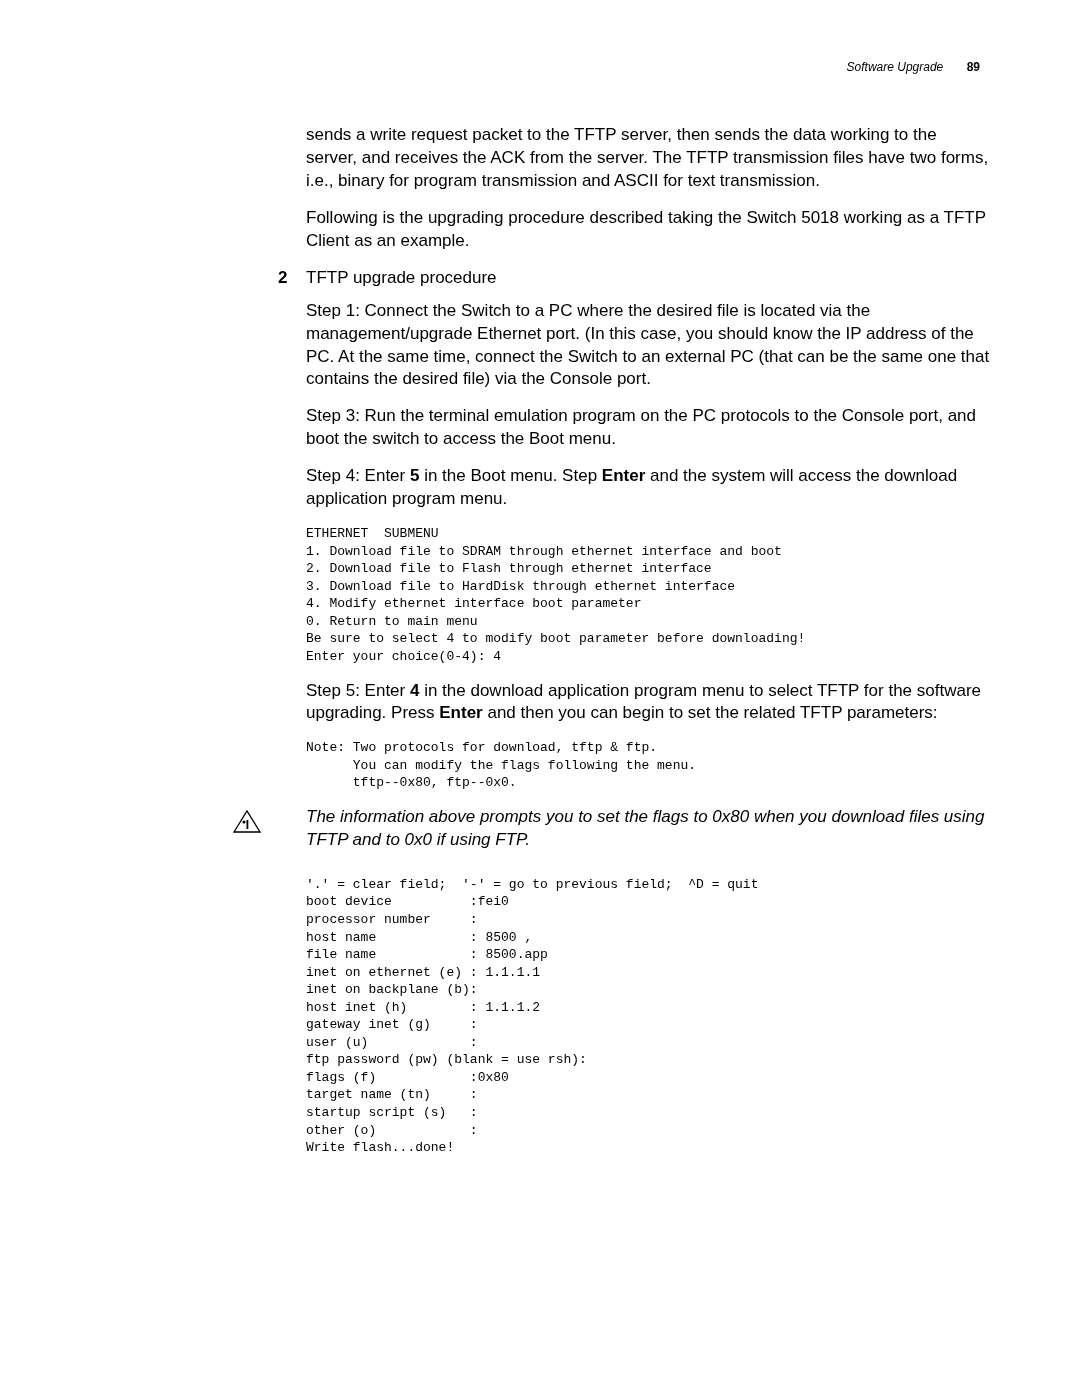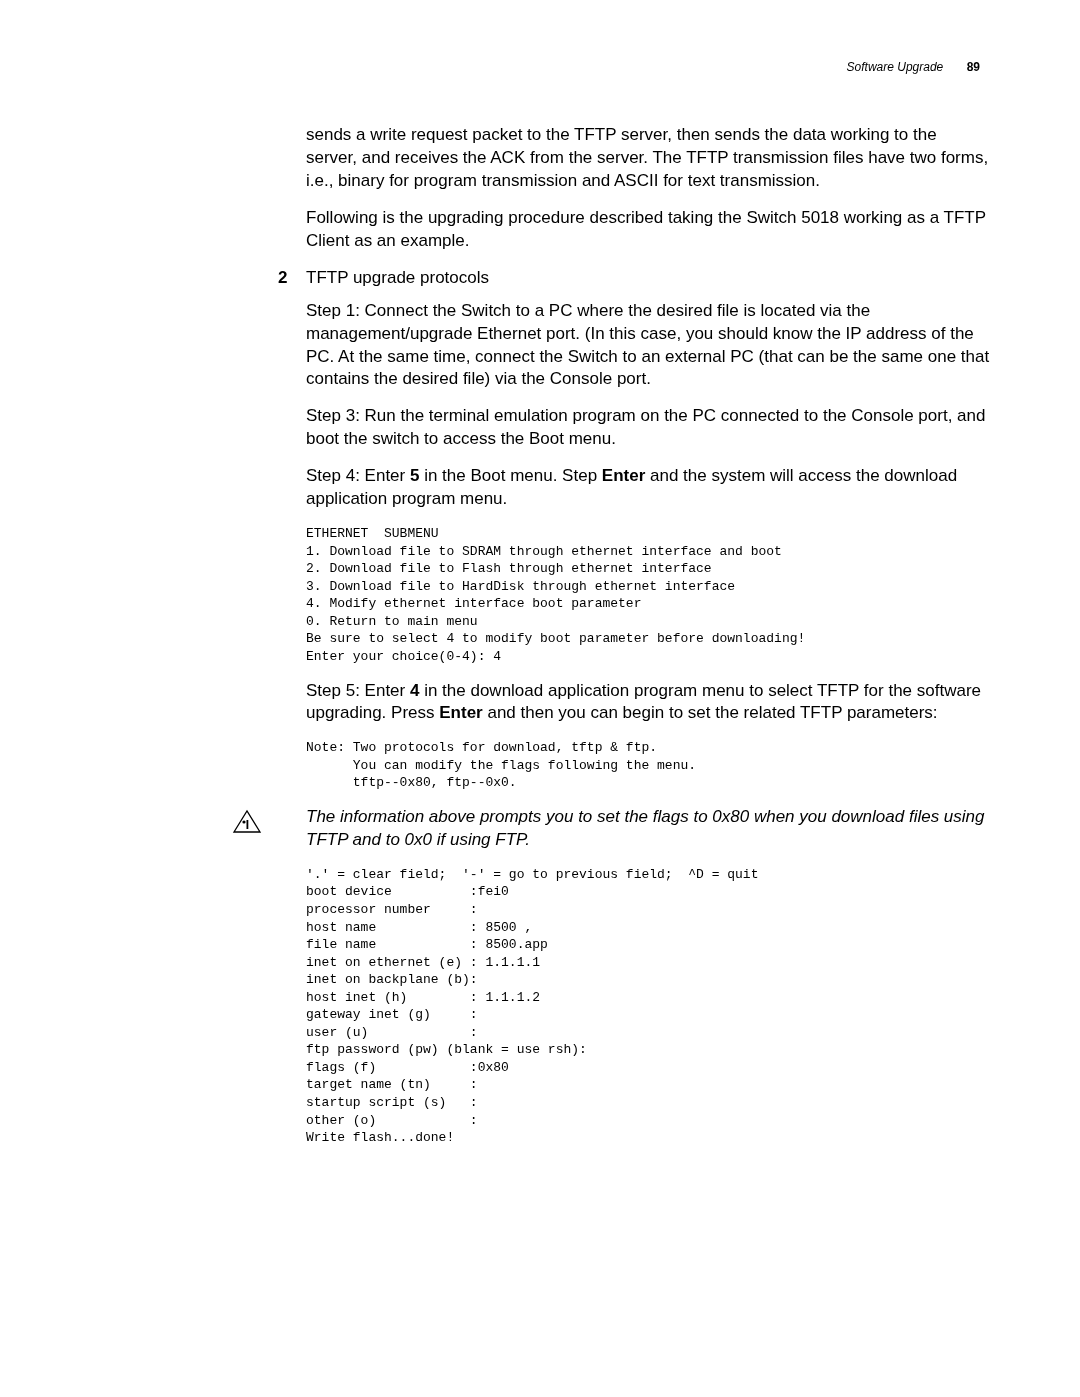--- a/index.html
+++ b/index.html
@@ -51,21 +51,21 @@
   }
   .code {
     font-family: "Courier New", Courier, monospace;
     font-size: 13px;
     white-space: pre;
     line-height: 1.35;
     margin: 6px 0 14px 0;
   }
   .note-row {
     position: relative;
-    margin: 6px 0 14px 0;
+    margin: 6px 0 24px 0;
   }
   .note-icon {
     position: absolute;
     left: -74px;
     top: 2px;
     width: 30px;
     height: 26px;
   }
   .note-text {
     font-style: italic;
@@ -81,25 +81,25 @@
   </div>
 
   <div class="content">
 
     <p class="para">sends a write request packet to the TFTP server, then sends the data working to the server, and receives the ACK from the server. The TFTP transmission files have two forms, i.e., binary for program transmission and ASCII for text transmission.</p>
 
     <p class="para">Following is the upgrading procedure described taking the Switch 5018 working as a TFTP Client as an example.</p>
 
     <div class="numbered-row">
       <span class="num">2</span>
-      <span>TFTP upgrade protocols</span>
+      <span>TFTP upgrade procedure</span>
     </div>
 
     <p class="para">Step 1: Connect the Switch to a PC where the desired file is located via the management/upgrade Ethernet port. (In this case, you should know the IP address of the PC. At the same time, connect the Switch to an external PC (that can be the same one that contains the desired file) via the Console port.</p>
-    <p class="para">Step 3: Run the terminal emulation program on the PC connected to the Console port, and boot the switch to access the Boot menu.</p>
+    <p class="para">Step 3: Run the terminal emulation program on the PC protocols to the Console port, and boot the switch to access the Boot menu.</p>
 
     <p class="para step">
       <span>Step 4: Enter </span><span class="bold">5</span><span> in the Boot menu. Step </span><span class="bold">Enter</span><span> and the system will access the download application program menu.</span>
     </p>
 
     <div class="code">ETHERNET  SUBMENU
 1. Download file to SDRAM through ethernet interface and boot
 2. Download file to Flash through ethernet interface
 3. Download file to HardDisk through ethernet interface
 4. Modify ethernet interface boot parameter

